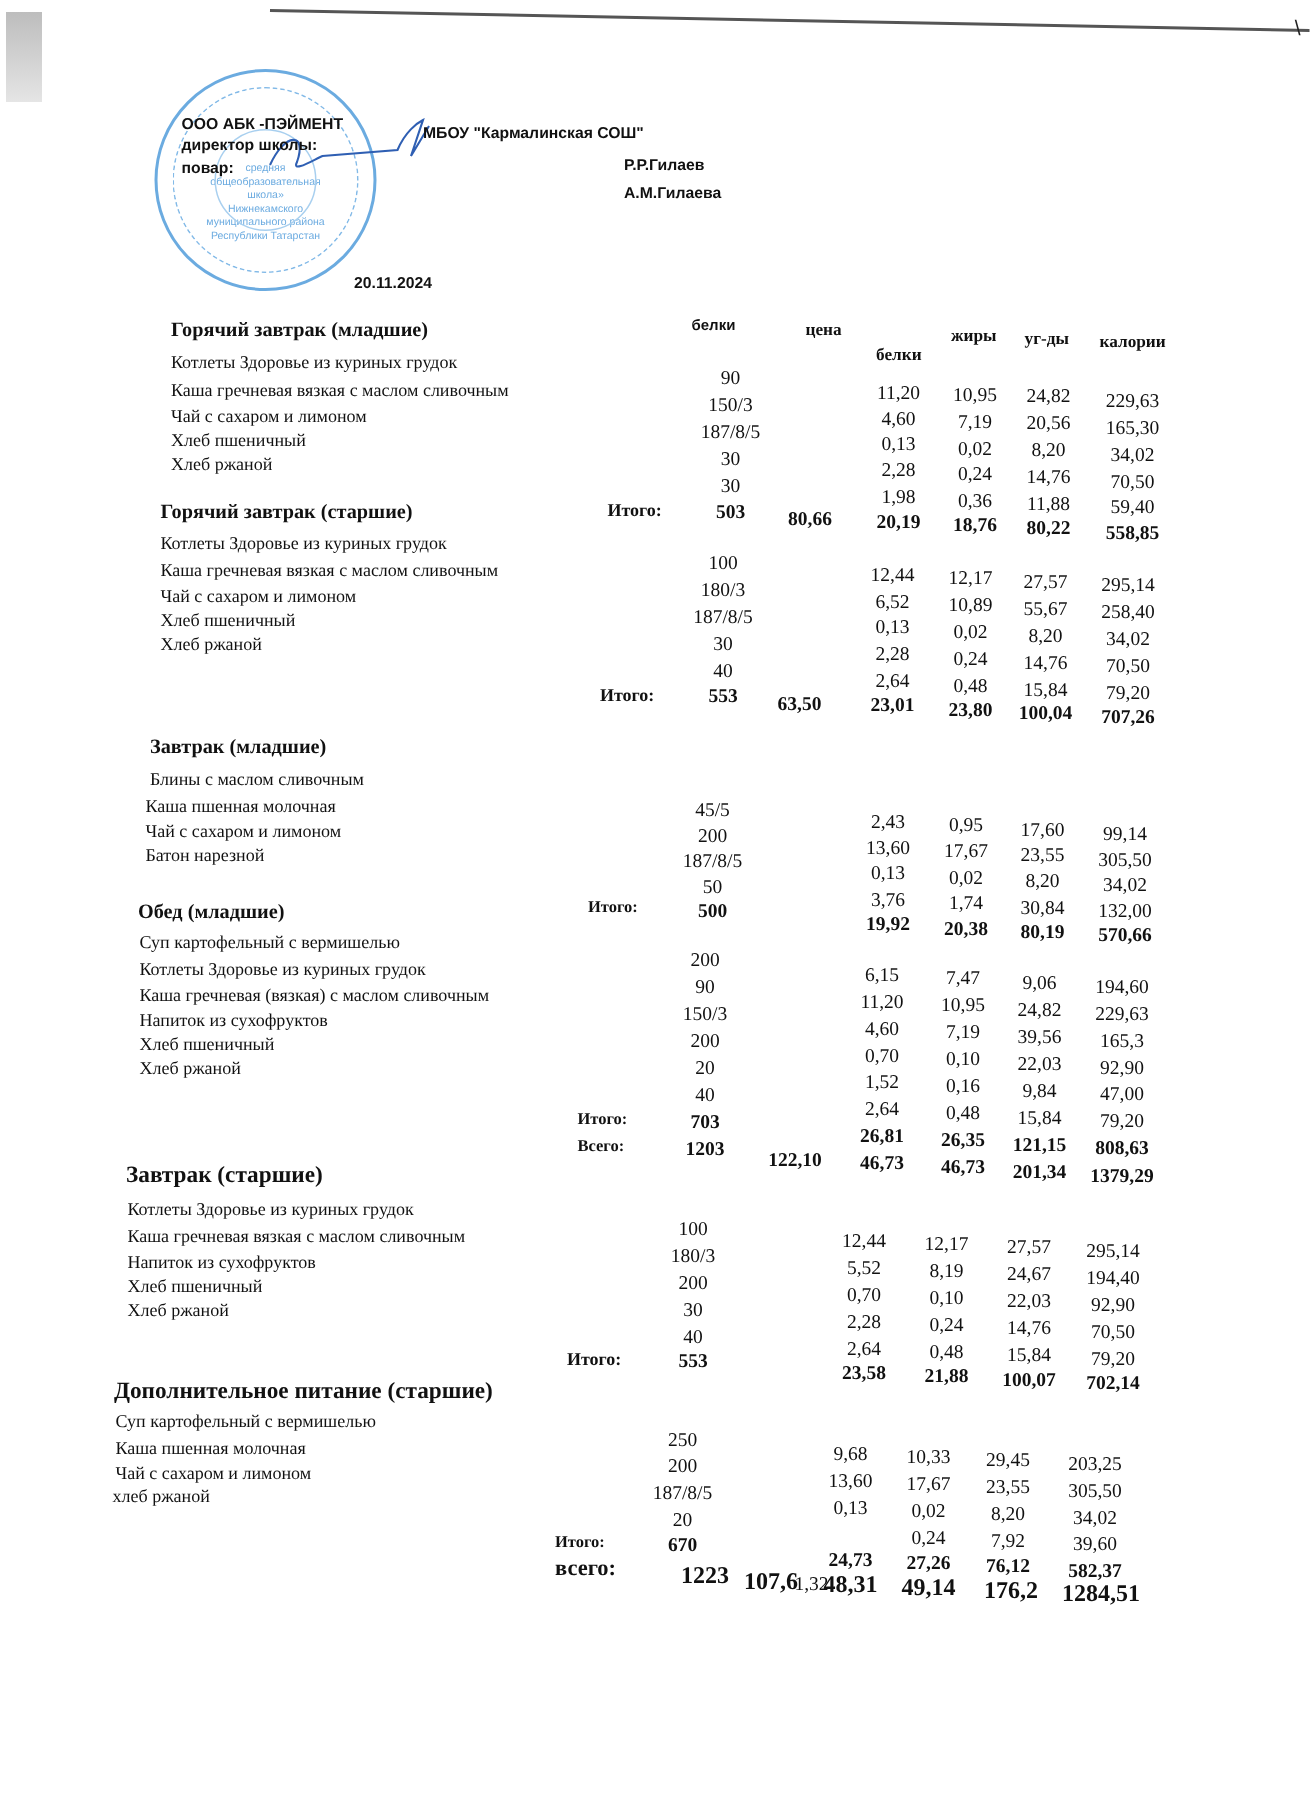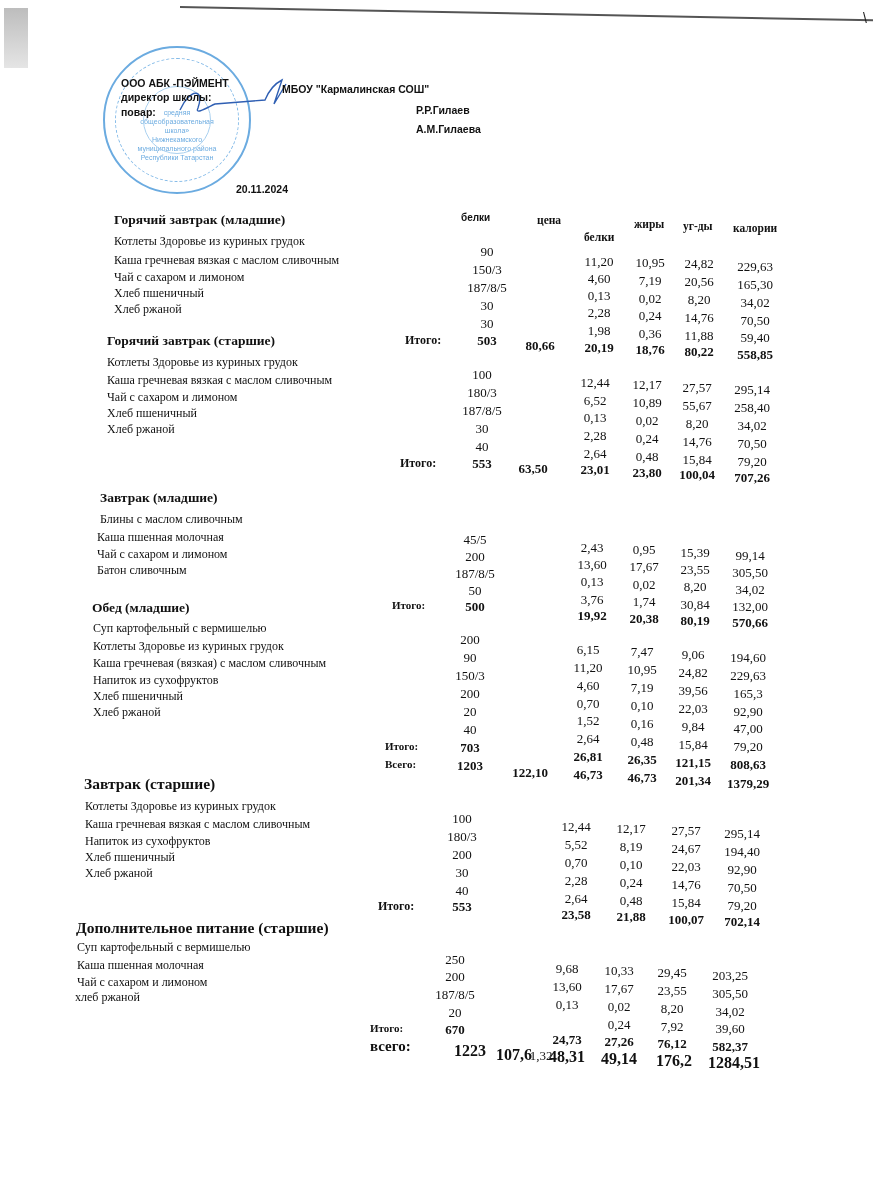--- a/index.html
+++ b/index.html
@@ -151,38 +151,38 @@
   <div class="num b" style="left:503px;top:461px;">63,50</div>
   <div class="num b" style="left:565px;top:462px;">23,01</div>
   <div class="num b" style="left:617px;top:465px;">23,80</div>
   <div class="num b" style="left:667px;top:467px;">100,04</div>
   <div class="num b" style="left:722px;top:470px;">707,26</div>
 
   <div class="t sec" style="left:100px;top:490px;">Завтрак (младшие)</div>
   <div class="t" style="left:100px;top:512px;">Блины с маслом сливочным</div>
   <div class="t" style="left:97px;top:530px;">Каша пшенная молочная</div>
   <div class="t" style="left:97px;top:547px;">Чай с сахаром и лимоном</div>
-  <div class="t" style="left:97px;top:563px;">Батон сливочным</div>
+  <div class="t" style="left:97px;top:563px;">Батон нарезной</div>
 
   <div class="num" style="left:445px;top:532px;">45/5</div>
   <div class="num" style="left:445px;top:549px;">200</div>
   <div class="num" style="left:445px;top:566px;">187/8/5</div>
   <div class="num" style="left:445px;top:583px;font-family:Liberation Serif, serif;">50</div>
 
   <div class="num" style="left:562px;top:540px;">2,43</div>
   <div class="num" style="left:562px;top:557px;">13,60</div>
   <div class="num" style="left:562px;top:574px;">0,13</div>
   <div class="num" style="left:562px;top:592px;">3,76</div>
 
   <div class="num" style="left:614px;top:542px;">0,95</div>
   <div class="num" style="left:614px;top:559px;">17,67</div>
   <div class="num" style="left:614px;top:577px;">0,02</div>
   <div class="num" style="left:614px;top:594px;">1,74</div>
 
-  <div class="num" style="left:665px;top:545px;">15,39</div>
+  <div class="num" style="left:665px;top:545px;">17,60</div>
   <div class="num" style="left:665px;top:562px;">23,55</div>
   <div class="num" style="left:665px;top:579px;">8,20</div>
   <div class="num" style="left:665px;top:597px;">30,84</div>
 
   <div class="num" style="left:720px;top:548px;">99,14</div>
   <div class="num" style="left:720px;top:565px;">305,50</div>
   <div class="num" style="left:720px;top:582px;">34,02</div>
   <div class="num" style="left:720px;top:599px;">132,00</div>
 
   <div class="t b small" style="left:392px;top:599px;">Итого:</div>

